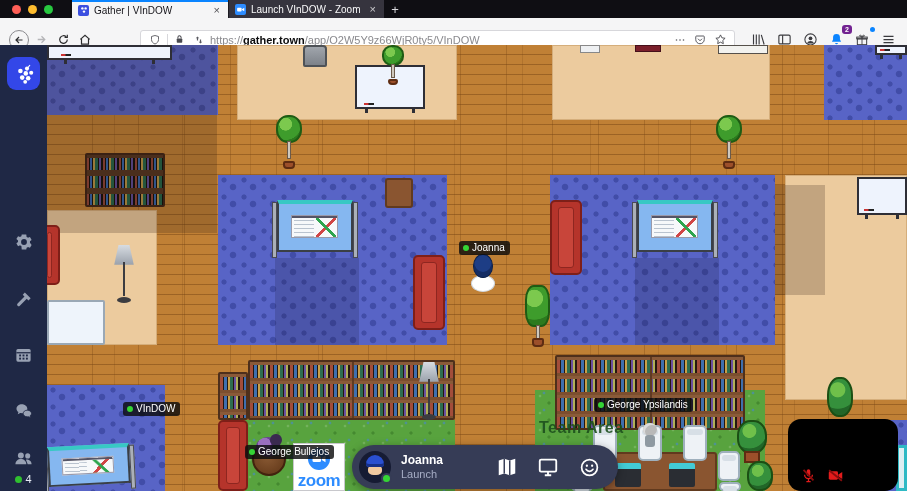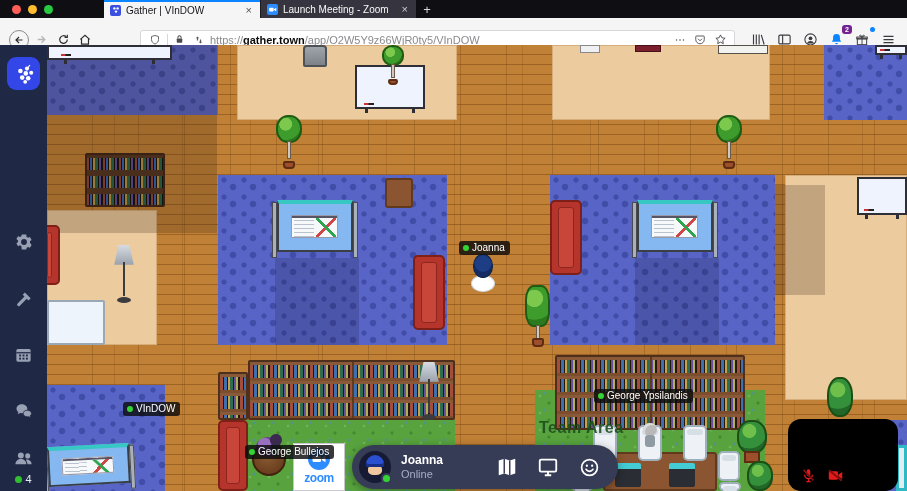--- a/index.html
+++ b/index.html
@@ -5,21 +5,21 @@
   * { margin:0; padding:0; box-sizing:border-box; }
   body { font-family:"Liberation Sans", sans-serif; background:#000; }
   .screen { position:relative; width:907px; height:491px; overflow:hidden; background:#c08035; }
 
   
   .tabbar { position:absolute; left:0; top:0; width:907px; height:18px; background:#0f0e13; display:flex; align-items:stretch; }
   .traffic { display:flex; align-items:center; gap:7px; padding:0 12px; width:72px; }
   .tl { width:9px; height:9px; border-radius:50%; display:inline-block; }
   .tl.red{ background:#ff5f57; } .tl.yellow{ background:#febc2e; } .tl.green{ background:#28c840; }
   .tab { display:flex; align-items:center; gap:5px; width:156px; padding:0 6px; font-size:10px; position:relative; }
-  .tab.active { background:#f5f5f6; color:#15141a; border-top:2px solid #0a84ff;margin-left:32px; }
+  .tab.active { background:#f5f5f6; color:#15141a; border-top:2px solid #0a84ff; }
   .tab.inactive { background:#36343e; color:#f9f9fa; border-left:1px solid #1c1b22; }
   .tab-title { flex:1; white-space:nowrap; overflow:hidden; text-overflow:ellipsis; }
   .tab-close { font-size:11px; opacity:.75; padding:0 2px; }
   .favicon { width:11px; height:11px; border-radius:2px; flex:0 0 auto; display:inline-flex; align-items:center; justify-content:center; }
   .fav-gather { background:#3b4fe0; }
   .fav-zoom { background:#2d8cff; }
   .newtab { width:22px; display:flex; align-items:center; justify-content:center; color:#d7d7db; font-size:13px; }
 
   .navbar { position:absolute; left:0; top:18px; width:907px; height:44px; background:#f5f5f6; border-bottom:1px solid #ccccd0; display:flex; align-items:center; padding:0 8px; }
   .nav-ic { width:22px; height:22px; display:flex; align-items:center; justify-content:center; flex:0 0 auto; }
@@ -113,21 +113,21 @@
 
   .tbl-wood { background:#8a5530; border:2px solid #613a1e; border-radius:3px; z-index:3; }
   .tbl-white { background:#eef4fb; border:2px solid #9aa8b5; border-radius:2px; z-index:3; }
   .laptop { background:#2a2d33; border-top:6px solid #43cbd6; border-radius:2px; z-index:4; }
   .chair { background:#eef2f6; border:2px solid #9fb0bd; border-radius:5px; z-index:3; }
   .chair::before { content:""; position:absolute; left:2px; right:2px; top:2px; height:6px; background:#d7dfe6; border-radius:3px; }
   .roundtbl { background:radial-gradient(circle at 45% 40%, #8a5a34, #5e3516); border:2px solid #42230e; border-radius:50%; z-index:3; }
   .flower { background:radial-gradient(circle at 35% 35%, #9a6fc0 0 30%, #6a3f95 32% 70%, #4a2a6a 72%); border-radius:50%; z-index:4; }
 
   .poster { background:#fff; border:1px solid #c8c8cc; display:flex; flex-direction:column; align-items:center; padding-top:4px; gap:2px; z-index:4; }
-  .poster .ztext { color:#2d8cff; font-weight:bold; font-size:12px; letter-spacing:-.5px; line-height:1; }
+  .poster .ztext { color:#2d8cff; font-weight:bold; font-size:17px; letter-spacing:-.5px; line-height:1; }
 
   .sprite { z-index:5; }
   .sp-body { position:absolute; bottom:0; left:10%; width:80%; height:45%; background:#fff; border-radius:50%; border:1px solid #cfd6de; }
   .sp-cap { position:absolute; top:0; left:18%; width:64%; height:62%; background:#1d3d85; border-radius:50%; box-shadow:inset 0 -5px 0 #142c63; border:1px solid #0e2148; }
   .sp-small-head { position:absolute; top:0; left:15%; width:70%; height:55%; border-radius:50%; }
   .sp-small-body { position:absolute; bottom:0; left:25%; width:50%; height:50%; border-radius:3px; }
 
   .plabel { display:flex; align-items:center; gap:3px; background:rgba(12,12,14,.82); color:#fff; font-size:10px; line-height:1; padding:2px 5px 2px 4px; border-radius:3px; white-space:nowrap; z-index:6; }
   .pdot { width:6px; height:6px; border-radius:50%; background:#35d435; flex:0 0 auto; }
   .arealabel { font-size:16px; font-weight:bold; color:#1d4f1d; opacity:.9; z-index:4; letter-spacing:.5px; }
@@ -170,21 +170,21 @@
       <span class="tab-title">Gather | VInDOW</span>
       <span class="tab-close">×</span>
     </div>
     <div class="tab inactive">
       <span class="favicon fav-zoom">
         <svg width="9" height="9" viewBox="0 0 12 12">
             <rect x="1.5" y="3.5" width="6" height="5" rx="1.2" fill="#fff"></rect>
             <path d="M8 5.5l3-1.7v4.4L8 6.5z" fill="#fff"></path>
           </svg>
       </span>
-      <span class="tab-title">Launch Meeting - Zoom</span>
+      <span class="tab-title">Launch VInDOW - Zoom</span>
       <span class="tab-close">×</span>
     </div>
     <div class="newtab">+</div>
   </div>
 
   <div class="navbar">
     <span class="nav-ic">
       <span class="back-circle">
           <svg width="12" height="12" viewBox="0 0 24 24">
             <path d="M19 12H6m6-6l-6 6 6 6" fill="none" stroke="#2c2c2e" stroke-width="2.4"></path>
@@ -490,36 +490,36 @@
           <span>Joanna</span>
         </div>
       <div class="plabel" style="left:76px;top:357px">
           <span class="pdot"></span>
           <span>VInDOW</span>
         </div>
       <div class="plabel" style="left:198px;top:400px">
           <span class="pdot"></span>
           <span>George Bullejos</span>
         </div>
-      <div class="plabel" style="left:547px;top:344px">
+      <div class="plabel" style="left:547px;top:353px">
           <span class="pdot"></span>
           <span>George Ypsilandis</span>
         </div>
 
       <div class="arealabel" style="left:492px;top:374px">Team Area</div>
 
       <div class="controlbar">
         <span class="cb-avatar">
           <span class="cb-face"></span>
           <span class="cb-cap"></span>
           <span class="cb-dot"></span>
         </span>
         <span class="cb-meta">
           <div class="cb-name">Joanna</div>
-          <div class="cb-status">Online</div>
+          <div class="cb-status">Launch</div>
         </span>
         <span class="cb-actions">
           <span class="cb-btn">
             <svg width="22" height="22" viewBox="0 0 24 24">
                 <path fill="#fff" d="M3 5l6-2 6 2 6-2v16l-6 2-6-2-6 2z"></path>
                 <path d="M9 3v16M15 5v16" stroke="#363c56" stroke-width="1.6"></path>
               </svg>
           </span>
           <span class="cb-btn">
             <svg width="22" height="22" viewBox="0 0 24 24">

